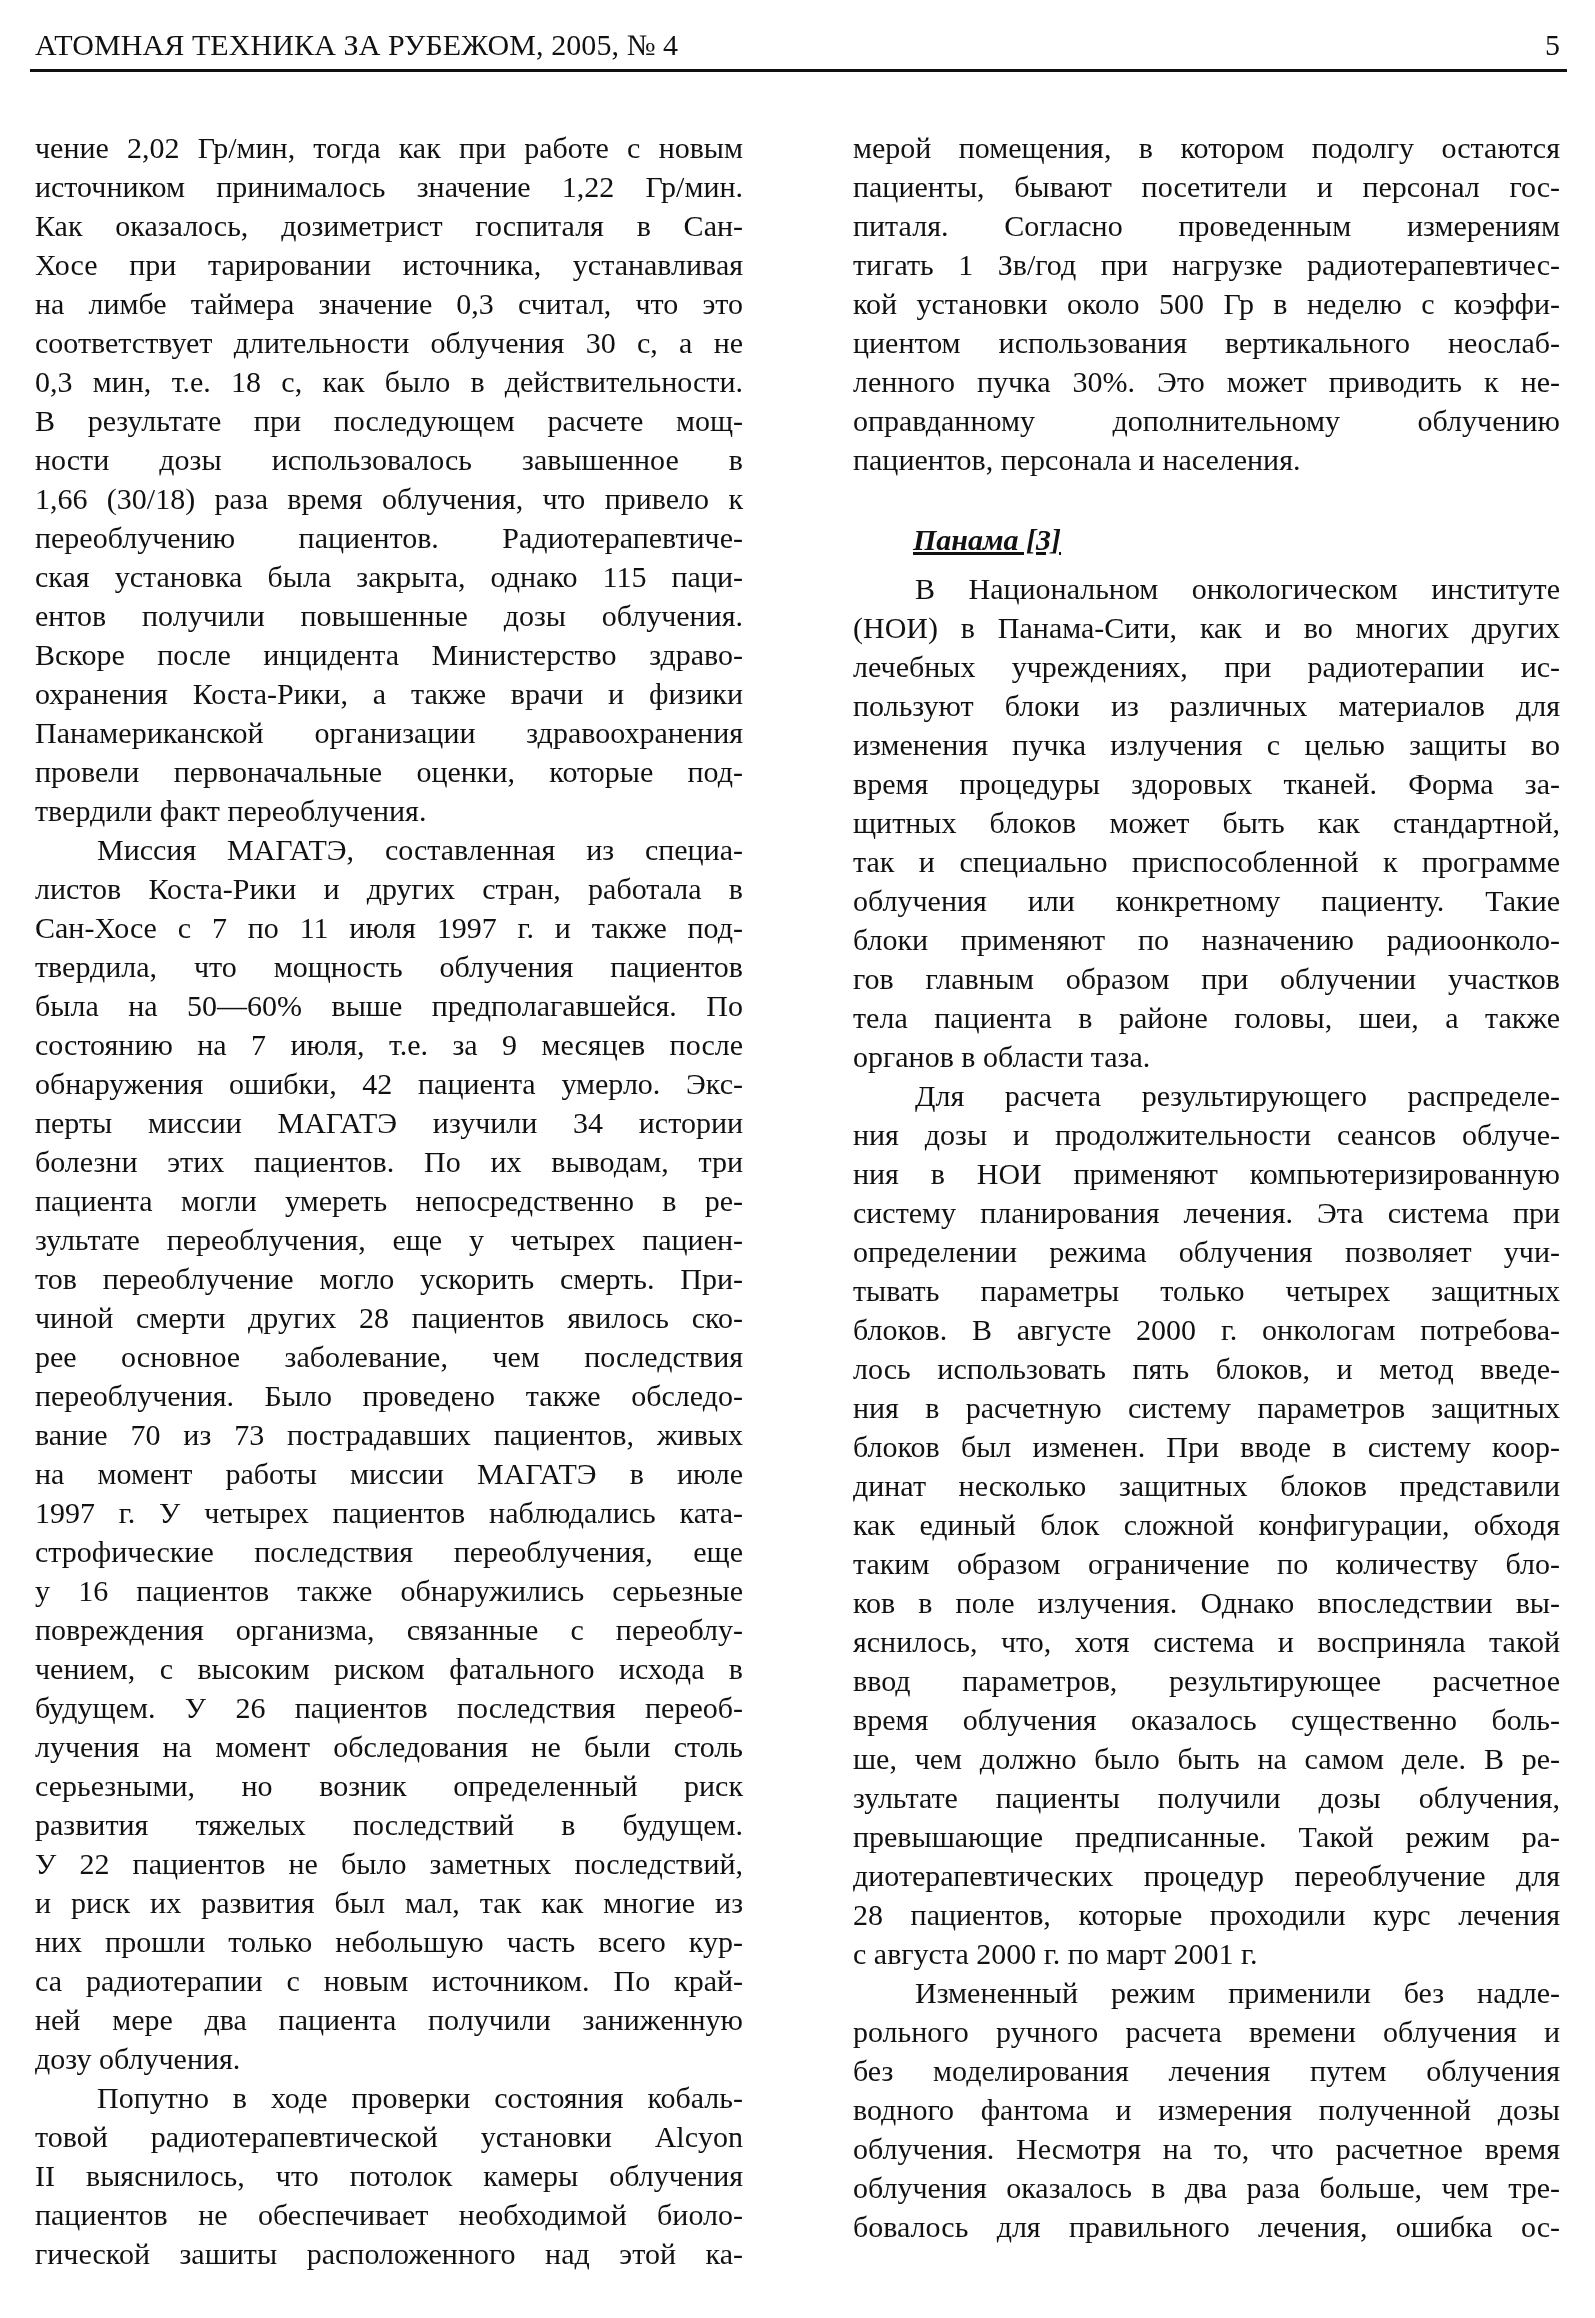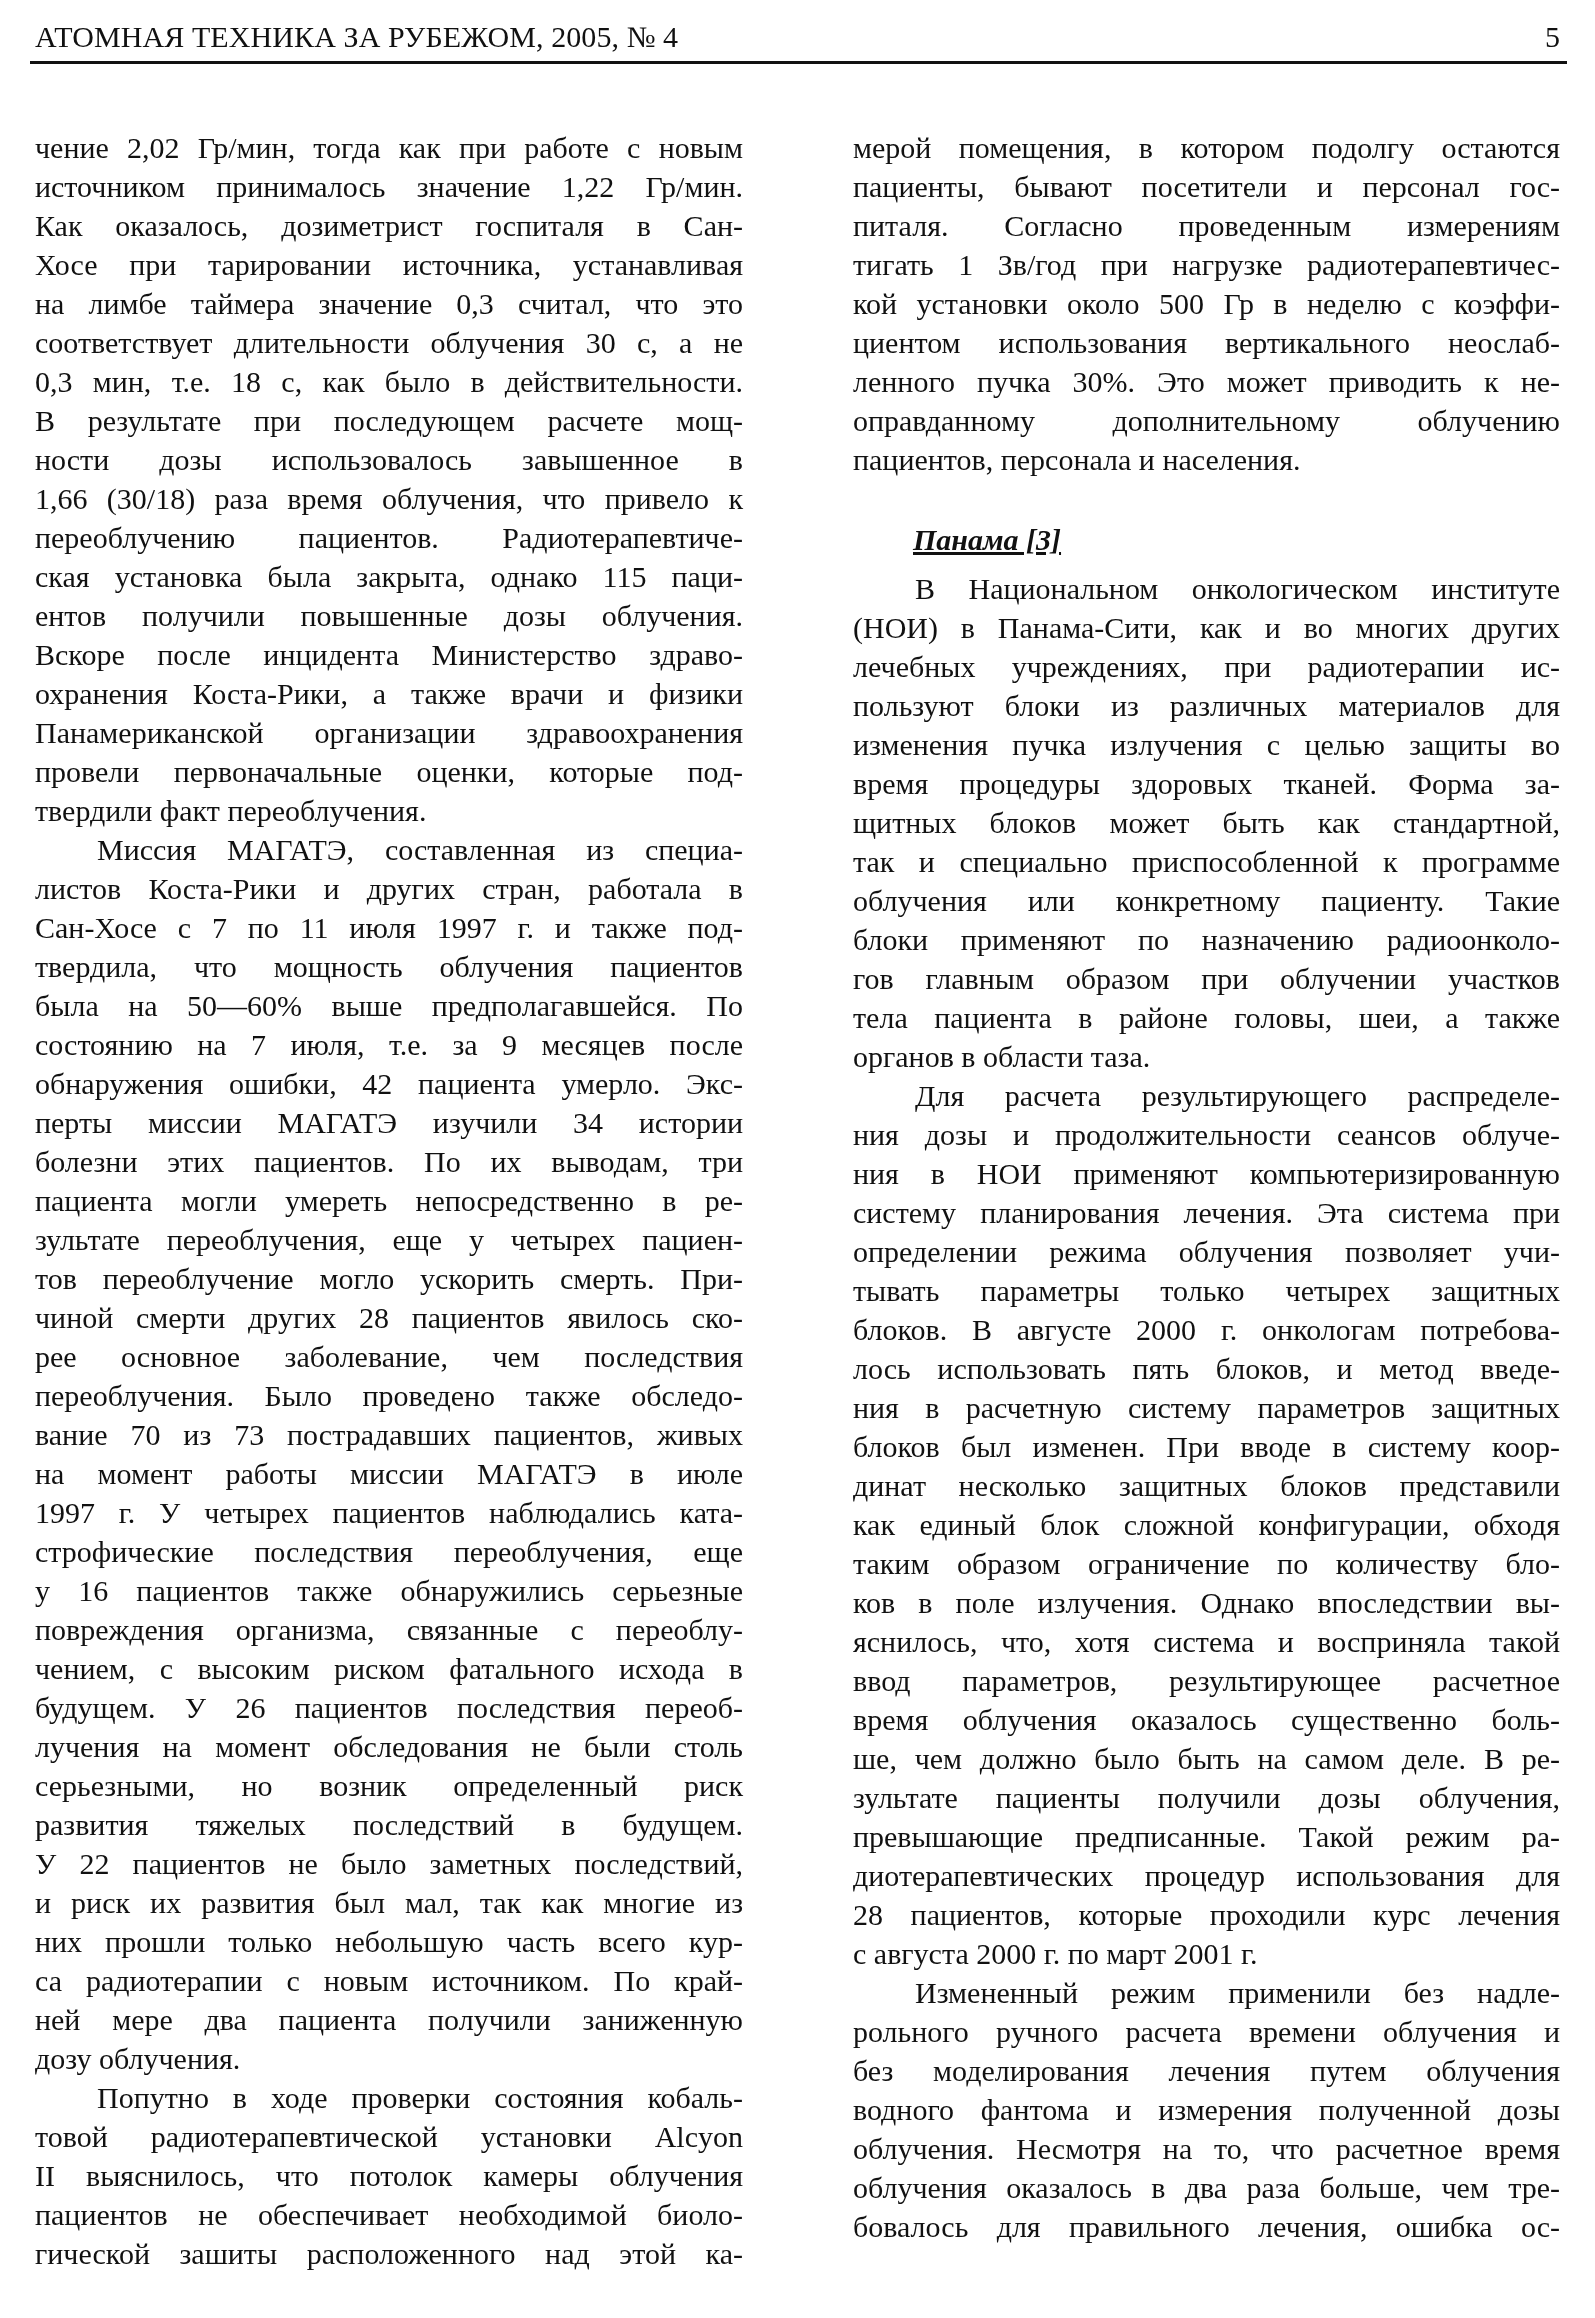--- a/index.html
+++ b/index.html
@@ -1,18 +1,18 @@
 <!DOCTYPE html>
 <html style="font-size:10.6px"><head>
 <meta charset="utf-8">
 <style>
   html, body { margin: 0; padding: 0; background: #ffffff; }
   body { width: 1595px; height: 2319px; position: relative; overflow: hidden;
          font-family: "Liberation Serif", "DejaVu Serif", serif; color: #111; }
-  .header { position: absolute; left: 0; top: 0; width: 1595px; height: 66px; }
+  .header { position: absolute; left: 0; top: 8px; width: 1595px; height: 66px; }
   .header-title { position: absolute; left: 35px; top: 20px; font-size: 30px; line-height: 33px; letter-spacing: 0.1px; }
   .page-number { position: absolute; right: 35px; top: 20px; font-size: 30px; line-height: 33px; }
   .header-rule { position: absolute; left: 30px; top: 61px; width: 1537px; height: 3.3px; background: #111; }
   .column { position: absolute; top: 128px; }
   .col-left { left: 35px; width: 708px; }
   .col-right { left: 853px; width: 707px; }
   .line { display: block; font-size: 30px; height: 39px; line-height: 39px;
           text-align: justify; text-align-last: justify; white-space: nowrap; overflow: visible; }
   .line.last { text-align-last: left; }
   .line.indent { padding-left: 62px; }
@@ -135,21 +135,21 @@
       <span class="line">динат несколько защитных блоков представили</span>
       <span class="line">как единый блок сложной конфигурации, обходя</span>
       <span class="line">таким образом ограничение по количеству бло-</span>
       <span class="line">ков в поле излучения. Однако впоследствии вы-</span>
       <span class="line">яснилось, что, хотя система и восприняла такой</span>
       <span class="line">ввод параметров, результирующее расчетное</span>
       <span class="line">время облучения оказалось существенно боль-</span>
       <span class="line">ше, чем должно было быть на самом деле. В ре-</span>
       <span class="line">зультате пациенты получили дозы облучения,</span>
       <span class="line">превышающие предписанные. Такой режим ра-</span>
-      <span class="line">диотерапевтических процедур использования для</span>
+      <span class="line">диотерапевтических процедур переоблучение для</span>
       <span class="line">28 пациентов, которые проходили курс лечения</span>
       <span class="line last">с августа 2000 г. по март 2001 г.</span>
     </div>
     <div>
       <span class="line indent">Измененный режим применили без надле-</span>
       <span class="line">рольного ручного расчета времени облучения и</span>
       <span class="line">без моделирования лечения путем облучения</span>
       <span class="line">водного фантома и измерения полученной дозы</span>
       <span class="line">облучения. Несмотря на то, что расчетное время</span>
       <span class="line">облучения оказалось в два раза больше, чем тре-</span>

